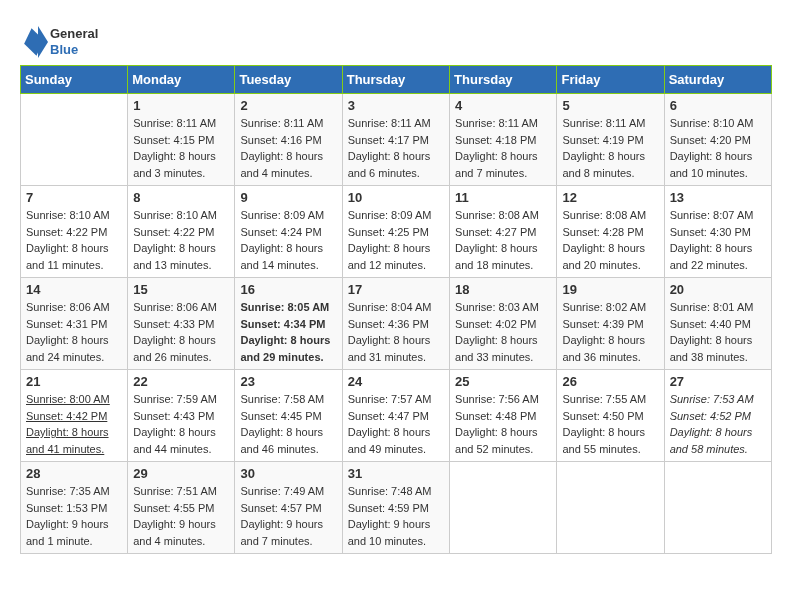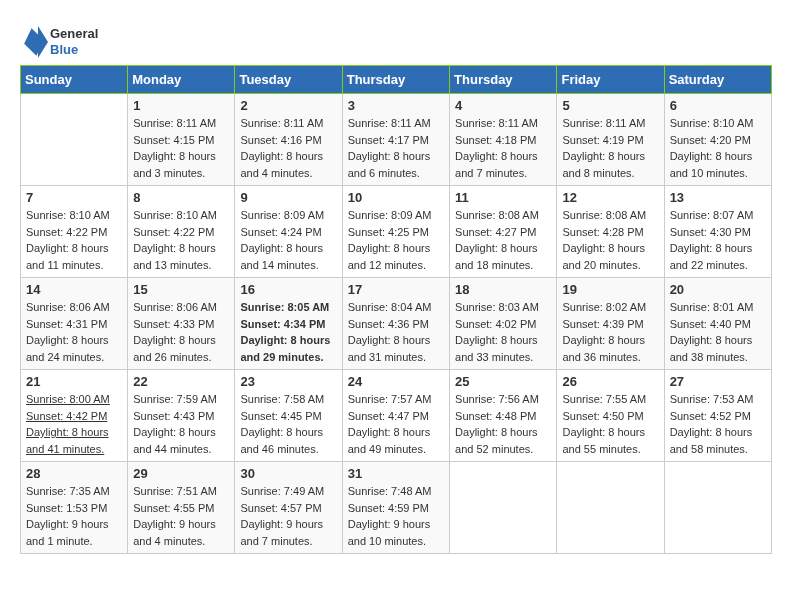--- a/index.html
+++ b/index.html
@@ -210,21 +210,21 @@
         <td>
           <span class="day-number">25</span>
           <div class="day-info" style="white-space: pre-line;"><span>Sunrise: 7:56 AM</span><br><span>Sunset: 4:48 PM</span><br><span>Daylight: 8 hours</span><br><span>and 52 minutes.</span></div>
         </td>
         <td>
           <span class="day-number">26</span>
           <div class="day-info" style="white-space: pre-line;"><span>Sunrise: 7:55 AM</span><br><span>Sunset: 4:50 PM</span><br><span>Daylight: 8 hours</span><br><span>and 55 minutes.</span></div>
         </td>
         <td>
           <span class="day-number">27</span>
-          <div class="day-info" style="white-space: pre-line;"><span>Sunrise: 7:53 AM</span><br><span>Sunset: 4:52 PM</span><br><span>Daylight: 8 hours</span><br><span>and 58 minutes.</span></div>
+          <div class="day-info" style="white-space: pre-line; font-style: italic;"><span>Sunrise: 7:53 AM</span><br><span>Sunset: 4:52 PM</span><br><span>Daylight: 8 hours</span><br><span>and 58 minutes.</span></div>
         </td>
       </tr>
       <tr>
         <td>
           <span class="day-number">28</span>
           <div class="day-info" style="white-space: pre-line;"><span>Sunrise: 7:35 AM</span><br><span>Sunset: 1:53 PM</span><br><span>Daylight: 9 hours</span><br><span>and 1 minute.</span></div>
         </td>
         <td>
           <span class="day-number">29</span>
           <div class="day-info" style="white-space: pre-line;"><span>Sunrise: 7:51 AM</span><br><span>Sunset: 4:55 PM</span><br><span>Daylight: 9 hours</span><br><span>and 4 minutes.</span></div>

